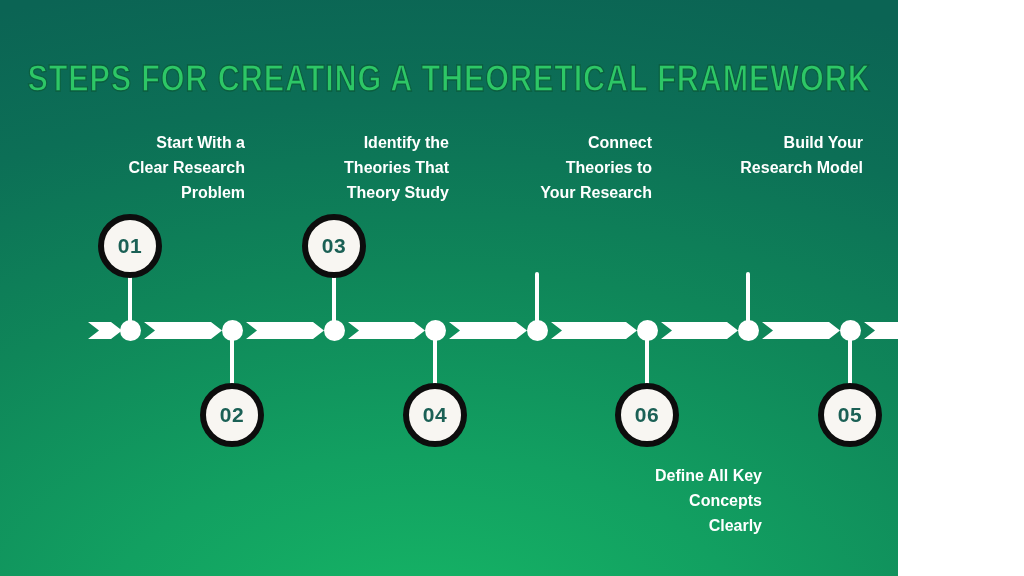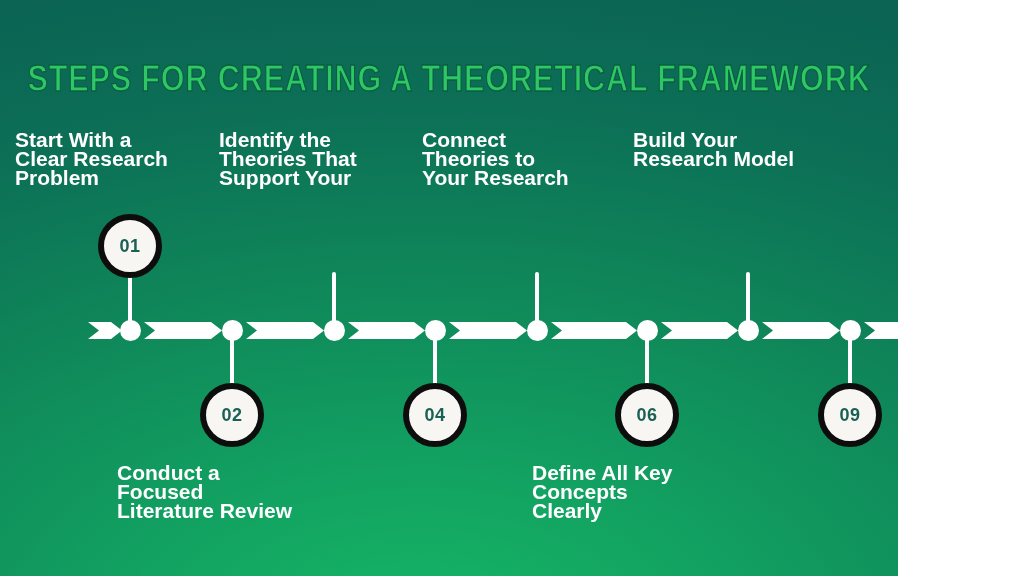--- a/index.html
+++ b/index.html
@@ -28,44 +28,44 @@
     color:#2dc766;
     -webkit-text-stroke:1.3px rgba(11,92,62,.95);
     white-space:nowrap;
   }
   
   .step{position:absolute; inset:0; pointer-events:none;}
   .step-label{
     position:absolute;
     left:calc(var(--x) - 115px);
     width:230px;
-    text-align:left;
+    text-align:right;
     color:#ffffff;
-    font-size:21px;
+    font-size:16px;
     font-weight:700;
-    line-height:19px;
+    line-height:25px;
     white-space:pre-line;
   }
   .step.top .step-label{top:130px;}
   .step.bottom .step-label{top:463px;}
   .circle{
     position:absolute;
     left:calc(var(--x) - 32px);
     width:52px;height:52px;
     border:6px solid #0d0d0d;
     border-radius:50%;
     background:#f8f6f2;
     display:flex;align-items:center;justify-content:center;
     z-index:4;
     box-sizing:content-box;
   }
   .step.top .circle{top:214px;}
   .step.bottom .circle{top:383px;}
   .num{
-    font-size:18px;
+    font-size:21px;
     font-weight:800;
     letter-spacing:.5px;
     color:#1b6055;
   }
   .stem{
     position:absolute;
     left:calc(var(--x) - 2px);
     width:4px;
     background:#ffffff;
     z-index:2;
@@ -118,36 +118,36 @@
 Clear Research
 Problem</div>
     <div class="stem"></div>
     <div class="dot"></div>
     <div class="circle">
       <span class="num">01</span>
     </div>
   </div>
 
   <div class="step bottom" style="--x:232px">
-    <div class="step-label">Conduct a
-Focused
-Literature Review</div>
     <div class="stem"></div>
     <div class="dot"></div>
     <div class="circle">
       <span class="num">02</span>
     </div>
   </div>
 
   <div class="step top" style="--x:334px">
     <div class="step-label">Identify the
 Theories That
-Support Your</div>
+Theory Study</div>
     <div class="stem"></div>
     <div class="dot"></div>
+    <div class="circle">
+      <span class="num">03</span>
+    </div>
   </div>
 
   <div class="step bottom" style="--x:435px">
     <div class="stem"></div>
     <div class="dot"></div>
     <div class="circle">
       <span class="num">04</span>
     </div>
   </div>
 
@@ -174,17 +174,17 @@
     <div class="step-label">Build Your
 Research Model</div>
     <div class="stem"></div>
     <div class="dot"></div>
   </div>
 
   <div class="step bottom" style="--x:850px">
     <div class="stem"></div>
     <div class="dot"></div>
     <div class="circle">
-      <span class="num">09</span>
+      <span class="num">05</span>
     </div>
   </div>
 
 </div>
 
 </body></html>

